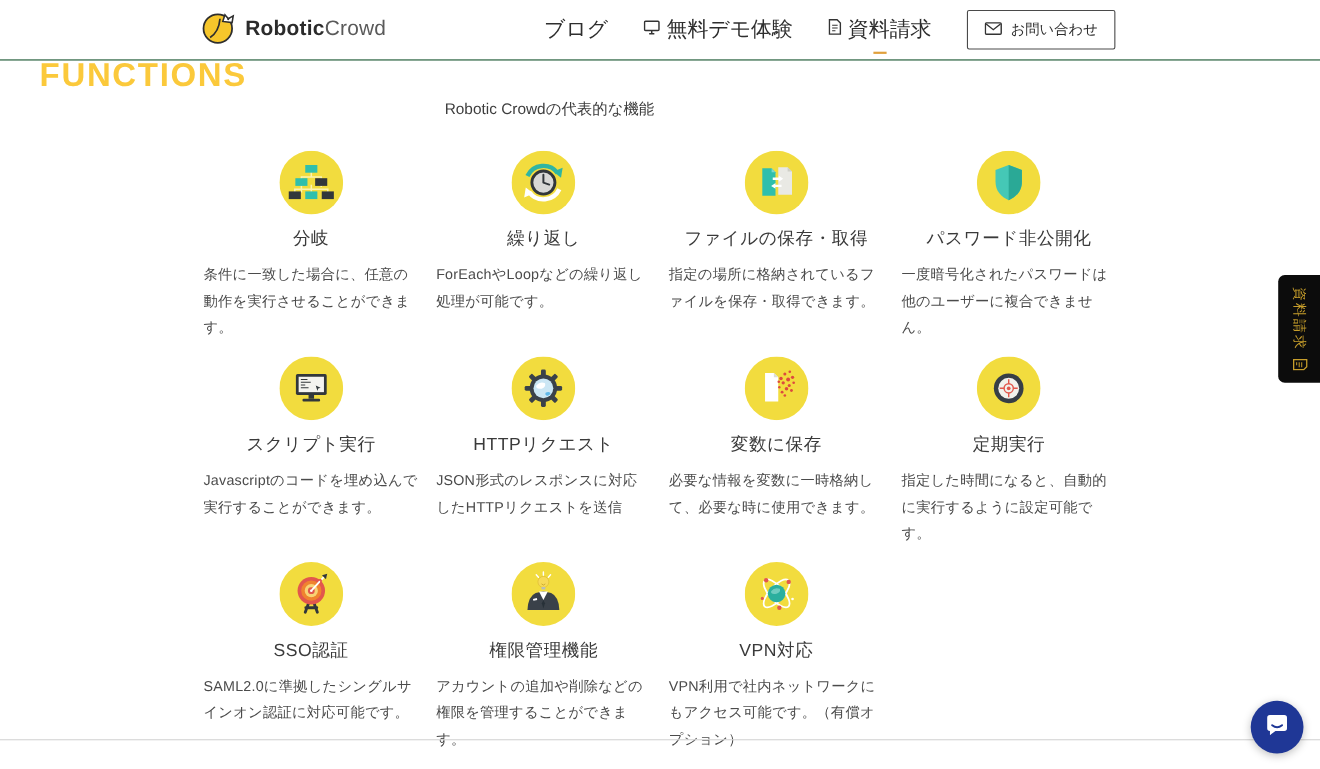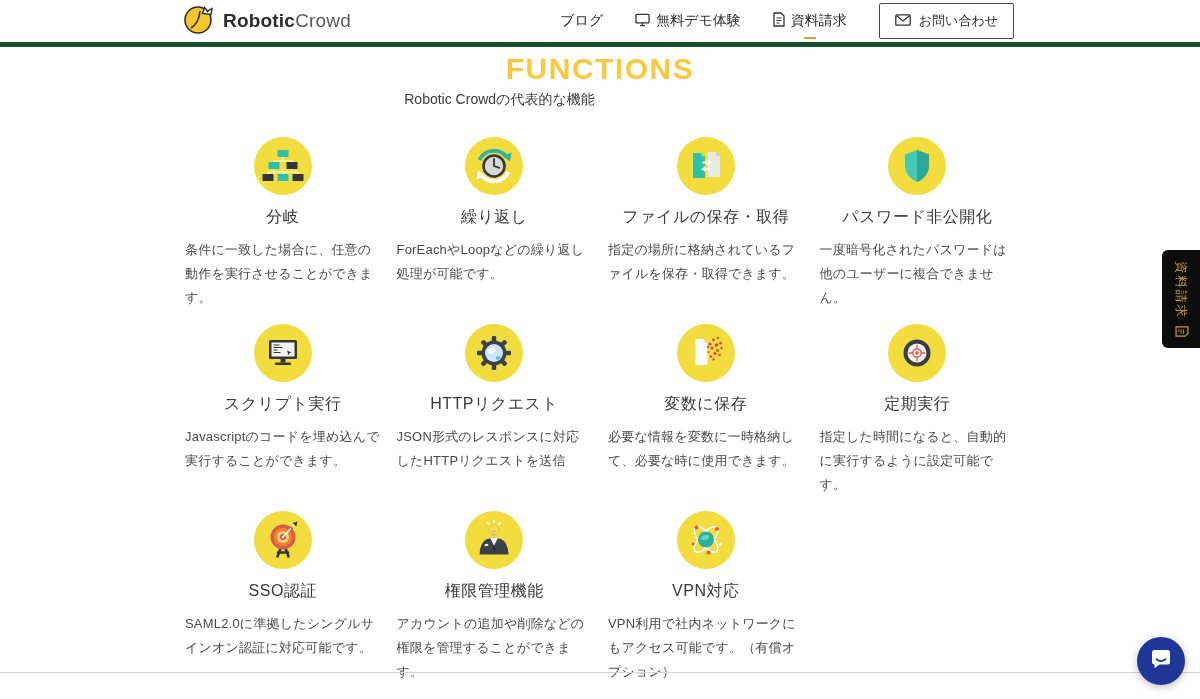--- a/index.html
+++ b/index.html
@@ -1,39 +1,39 @@
 <!DOCTYPE html>
 <html><head>
 <meta charset="utf-8">
 <style>
   * { margin:0; padding:0; box-sizing:border-box; }
   html,body { background:#ffffff; }
   body { font-family:"Liberation Sans","DejaVu Sans",sans-serif; }
   .page { position:relative; width:1200px; height:699px; background:#fff; overflow:hidden; }
 
   
-  .header { position:absolute; top:0; left:0; width:1200px; height:47px;
-            background:#fff; border-bottom:5px solid #14532d;
+  .header { position:absolute; top:0; left:0; width:1200px; height:55px;
+            background:#fff; border-bottom:1px solid #14532d;
             display:flex; align-items:center; }
   .logo { display:flex; align-items:center; gap:8px; margin-left:183px; cursor:pointer; }
   .logo-text { font-size:19px; color:#2e2e2e; letter-spacing:0.2px; }
   .logo-text b { font-weight:bold; color:#2b2b2b; }
   .logo-text span.light { font-weight:normal; color:#5a5a5a; }
   .nav { margin-left:auto; margin-right:186px; display:flex; align-items:center; gap:32px; }
-  .nav-item { display:flex; align-items:center; gap:6px; font-size:14px; color:#2e2e2e;
+  .nav-item { display:flex; align-items:center; gap:6px; font-size:19px; color:#2e2e2e;
               cursor:pointer; position:relative; }
   .nav-item .underline { position:absolute; left:50%; transform:translateX(-50%);
               bottom:-9px; width:12px; height:2px; background:#e0a03c; }
   .contact-btn { display:flex; align-items:center; gap:8px; font-size:13px; color:#2e2e2e;
               border:1px solid #4a4a4a; border-radius:2px; padding:8px 15px; background:#fff;
               cursor:pointer; }
 
   
-  .hero-title { position:absolute; top:52px; left:0; width:1200px; text-align:center;
-              font-size:30px; font-weight:bold; letter-spacing:1.5px; color:#FBC93B; }
+  .hero-title { position:absolute; top:52px; left:0; width:1200px; 
+              font-size:30px; font-weight:bold; letter-spacing:1.5px; color:#FBC93B;padding-left:36px; }
   .hero-sub { position:absolute; top:91px; left:0; width:999px; text-align:center;
               font-size:14px; color:#3d3d3d; }
 
   
   .grid { position:absolute; top:137px; left:50%; transform:translateX(-50%);
           width:830px; display:grid; grid-template-columns:repeat(4,1fr);
           column-gap:16px; row-gap:14px; }
   .card { display:flex; flex-direction:column; align-items:center; }
   .card-icon { width:58px; height:58px; }
   .card-title { margin-top:12px; font-size:16px; color:#3a3a3a; letter-spacing:0.5px; }

